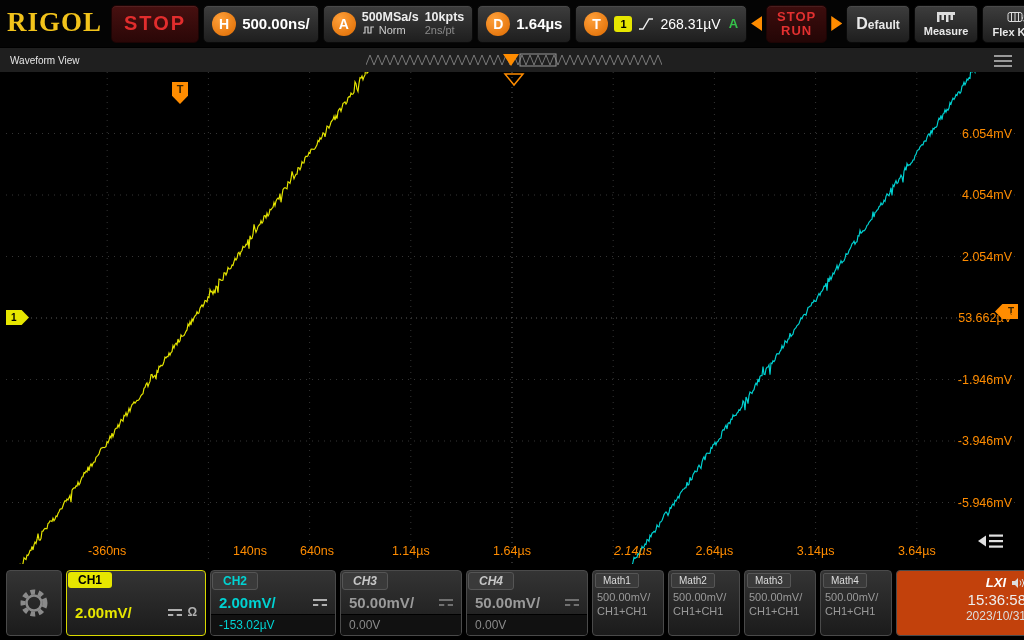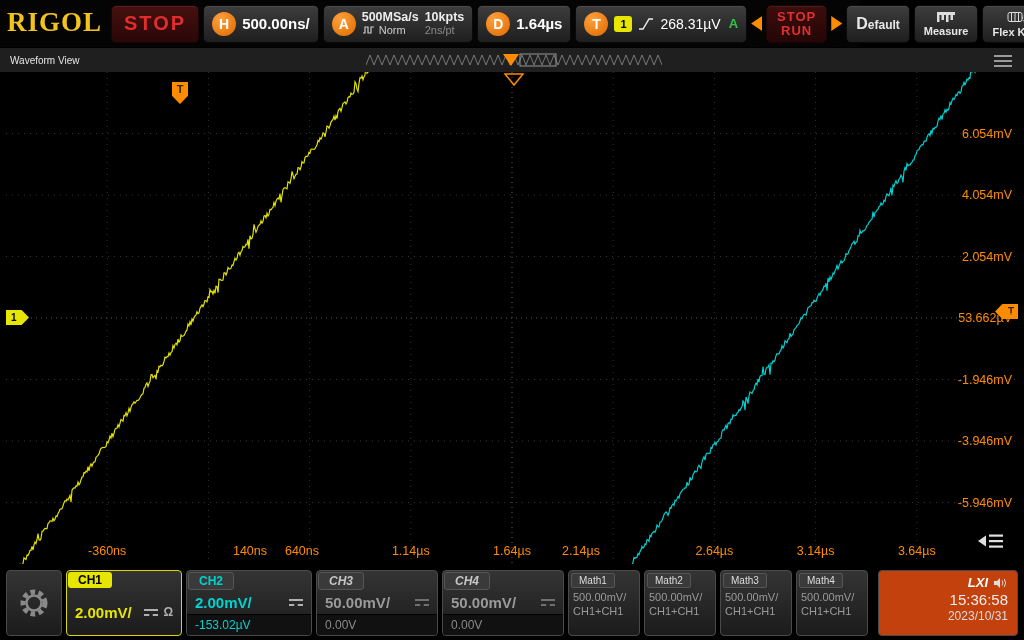--- a/index.html
+++ b/index.html
@@ -69,21 +69,21 @@
                 justify-content:flex-end; padding-right:4px; cursor:pointer; }
   #grat-menu { position:absolute; right:14px; bottom:14px; cursor:pointer; }
 
   
   #bottom-bar { position:absolute; left:0; bottom:0; width:1024px; height:74px;
                 display:flex; gap:4px; padding:4px 6px; background:#000; }
   .tile { border-radius:4px; background:linear-gradient(#343434,#1b1b1b);
           border:1px solid #4a4a4a; position:relative; overflow:hidden;
           display:flex; flex-direction:column; flex:none; }
   .gear-tile { width:56px; align-items:center; justify-content:center; }
-  .ch-tile { width:116px; }
+  .ch-tile { width:140px; }
   .ch-tab { font-size:12px; font-weight:bold; padding:1px 10px; border-radius:3px;
             margin:1px 0 0 1px; align-self:flex-start; }
   .ch-mid { display:flex; justify-content:space-between; align-items:center;
             padding:1px 8px 0 8px; flex:1; }
   .ch-scale { font-size:15px; font-weight:bold; }
   .icon-group { display:flex; align-items:center; }
   .coupling { display:inline-flex; flex-direction:column; gap:3px; width:14px; }
   .coupling i { display:block; height:0; }
   .cl-solid { border-top:2px solid #b0b0b0; }
   .cl-dash  { border-top:2px dashed #b0b0b0; }
@@ -241,24 +241,24 @@
     <div id="ch1-marker">1</div>
     <div id="trig-level-marker">T</div>
     <svg id="grat-menu" width="26" height="18" viewBox="0 0 26 18">
       <polygon points="0,9 8,3.5 8,14.5" fill="#e0e0e0"></polygon>
       <rect x="11" y="2.5" width="14" height="2.2" fill="#e0e0e0"></rect>
       <rect x="11" y="8" width="14" height="2.2" fill="#e0e0e0"></rect>
       <rect x="11" y="13.5" width="14" height="2.2" fill="#e0e0e0"></rect>
     </svg>
   <div class="t-label" style="left: 101.2px;">-360ns</div>
       <div class="t-label" style="left: 216px; margin-left: 28px;">140ns</div>
-      <div class="t-label" style="left: 296px;">640ns</div>
+      <div class="t-label" style="left: 311px;">640ns</div>
       <div class="t-label" style="left: 404.8px;">1.14µs</div>
       <div class="t-label" style="left: 506px;">1.64µs</div>
-      <div class="t-label" style="left: 575px;">2.14µs</div>
+      <div class="t-label" style="left: 627px; font-style: italic;">2.14µs</div>
       <div class="t-label" style="left: 708.4px;">2.64µs</div>
       <div class="t-label" style="left: 809.6px;">3.14µs</div>
       <div class="t-label" style="left: 910.8px;">3.64µs</div>
       <div class="v-label" style="top: 61.5px;">6.054mV</div>
       <div class="v-label" style="top: 123px;">4.054mV</div>
       <div class="v-label" style="top: 184.5px;">2.054mV</div>
       <div class="v-label" style="top: 246px;">53.662µV</div>
       <div class="v-label" style="top: 307.5px;">-1.946mV</div>
       <div class="v-label" style="top: 369px;">-3.946mV</div>
       <div class="v-label" style="top: 430.5px;">-5.946mV</div>

